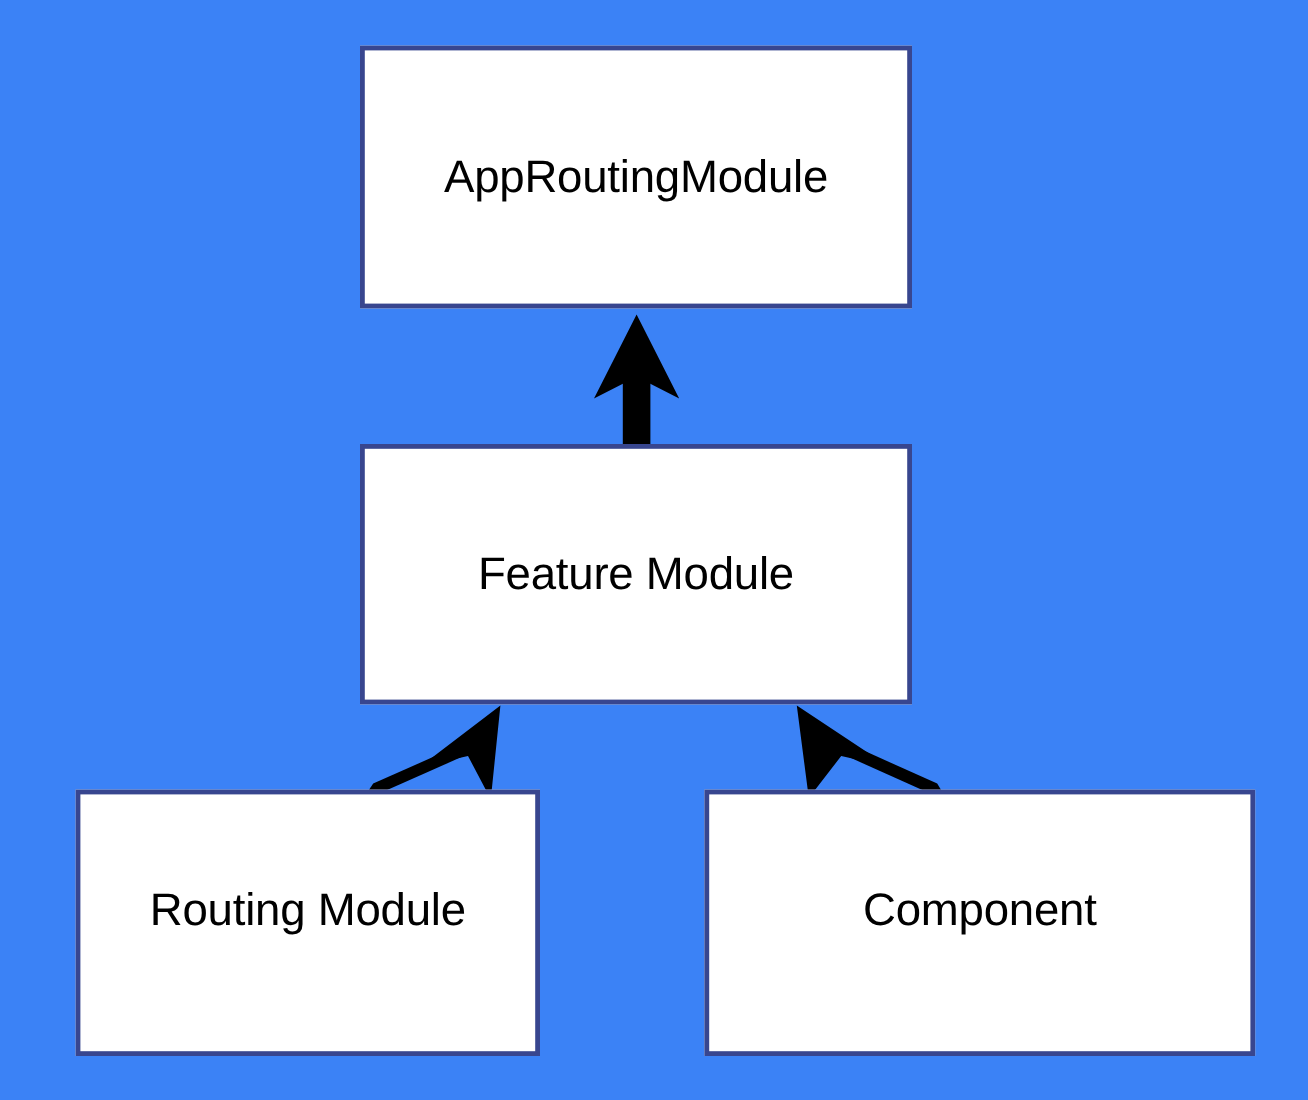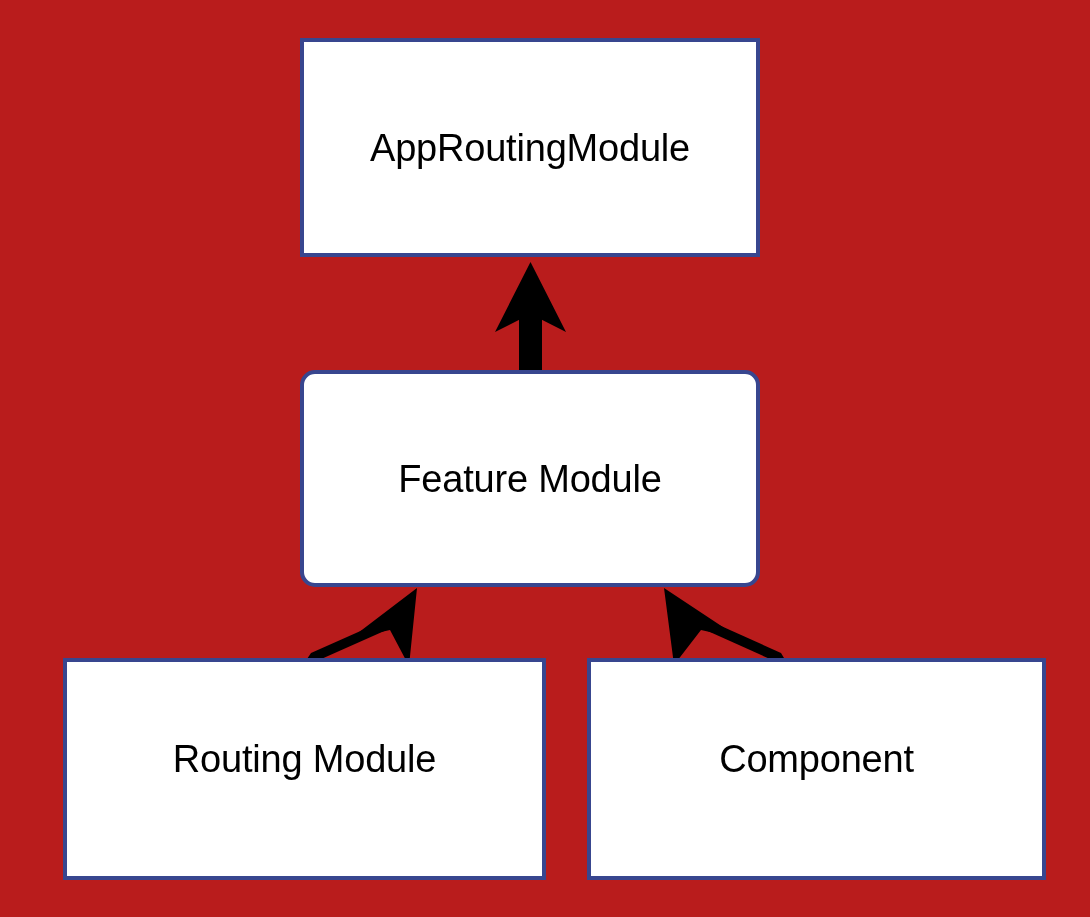--- a/index.html
+++ b/index.html
@@ -36,45 +36,45 @@
     color: #000000;
     line-height: 1;
     white-space: nowrap;
     letter-spacing: -0.2px;
   }
   
   #node-app-routing-module {
     left: 300px;  top: 38px;  width: 460px;  height: 219px;
   }
   #node-feature-module {
-    left: 300px;  top: 370px; width: 460px;  height: 217px; border-radius: 15px;
+    left: 300px;  top: 370px; width: 460px;  height: 217px;
   }
   #node-routing-module {
-    left: 63px;   top: 658px; width: 483px;  height: 222px;
+    left: 63px;   top: 658px; width: 387px;  height: 222px;
     align-items: flex-start;
     padding-top: 78px;
   }
   #node-component {
     left: 587px;  top: 658px; width: 459px;  height: 222px;
     align-items: flex-start;
     padding-top: 78px;
   }
   #edges-layer {
     position: absolute;
     left: 0;
     top: 0;
     width: 1090px;
     height: 917px;
     z-index: 1;
   }
 </style>
 </head>
 <body>
 
-<div id="diagram-canvas" style="width: 1090px; height: 917px; background: #b91c1c;">
+<div id="diagram-canvas" style="width: 1090px; height: 917px; background: #3b82f6;">
 
   <svg id="edges-layer" width="1090" height="917" viewBox="0 0 1090 917" xmlns="http://www.w3.org/2000/svg">
 
     <g>
       <rect x="519" y="310" width="23" height="62" fill="#000000"></rect>
       <polygon points="530.5,262 566,332 530.5,314 495,332" fill="#000000"></polygon>
     </g>
 
     <g>
       <polygon points="301,668 311,653 401,613 391,628" fill="#000000"></polygon>

